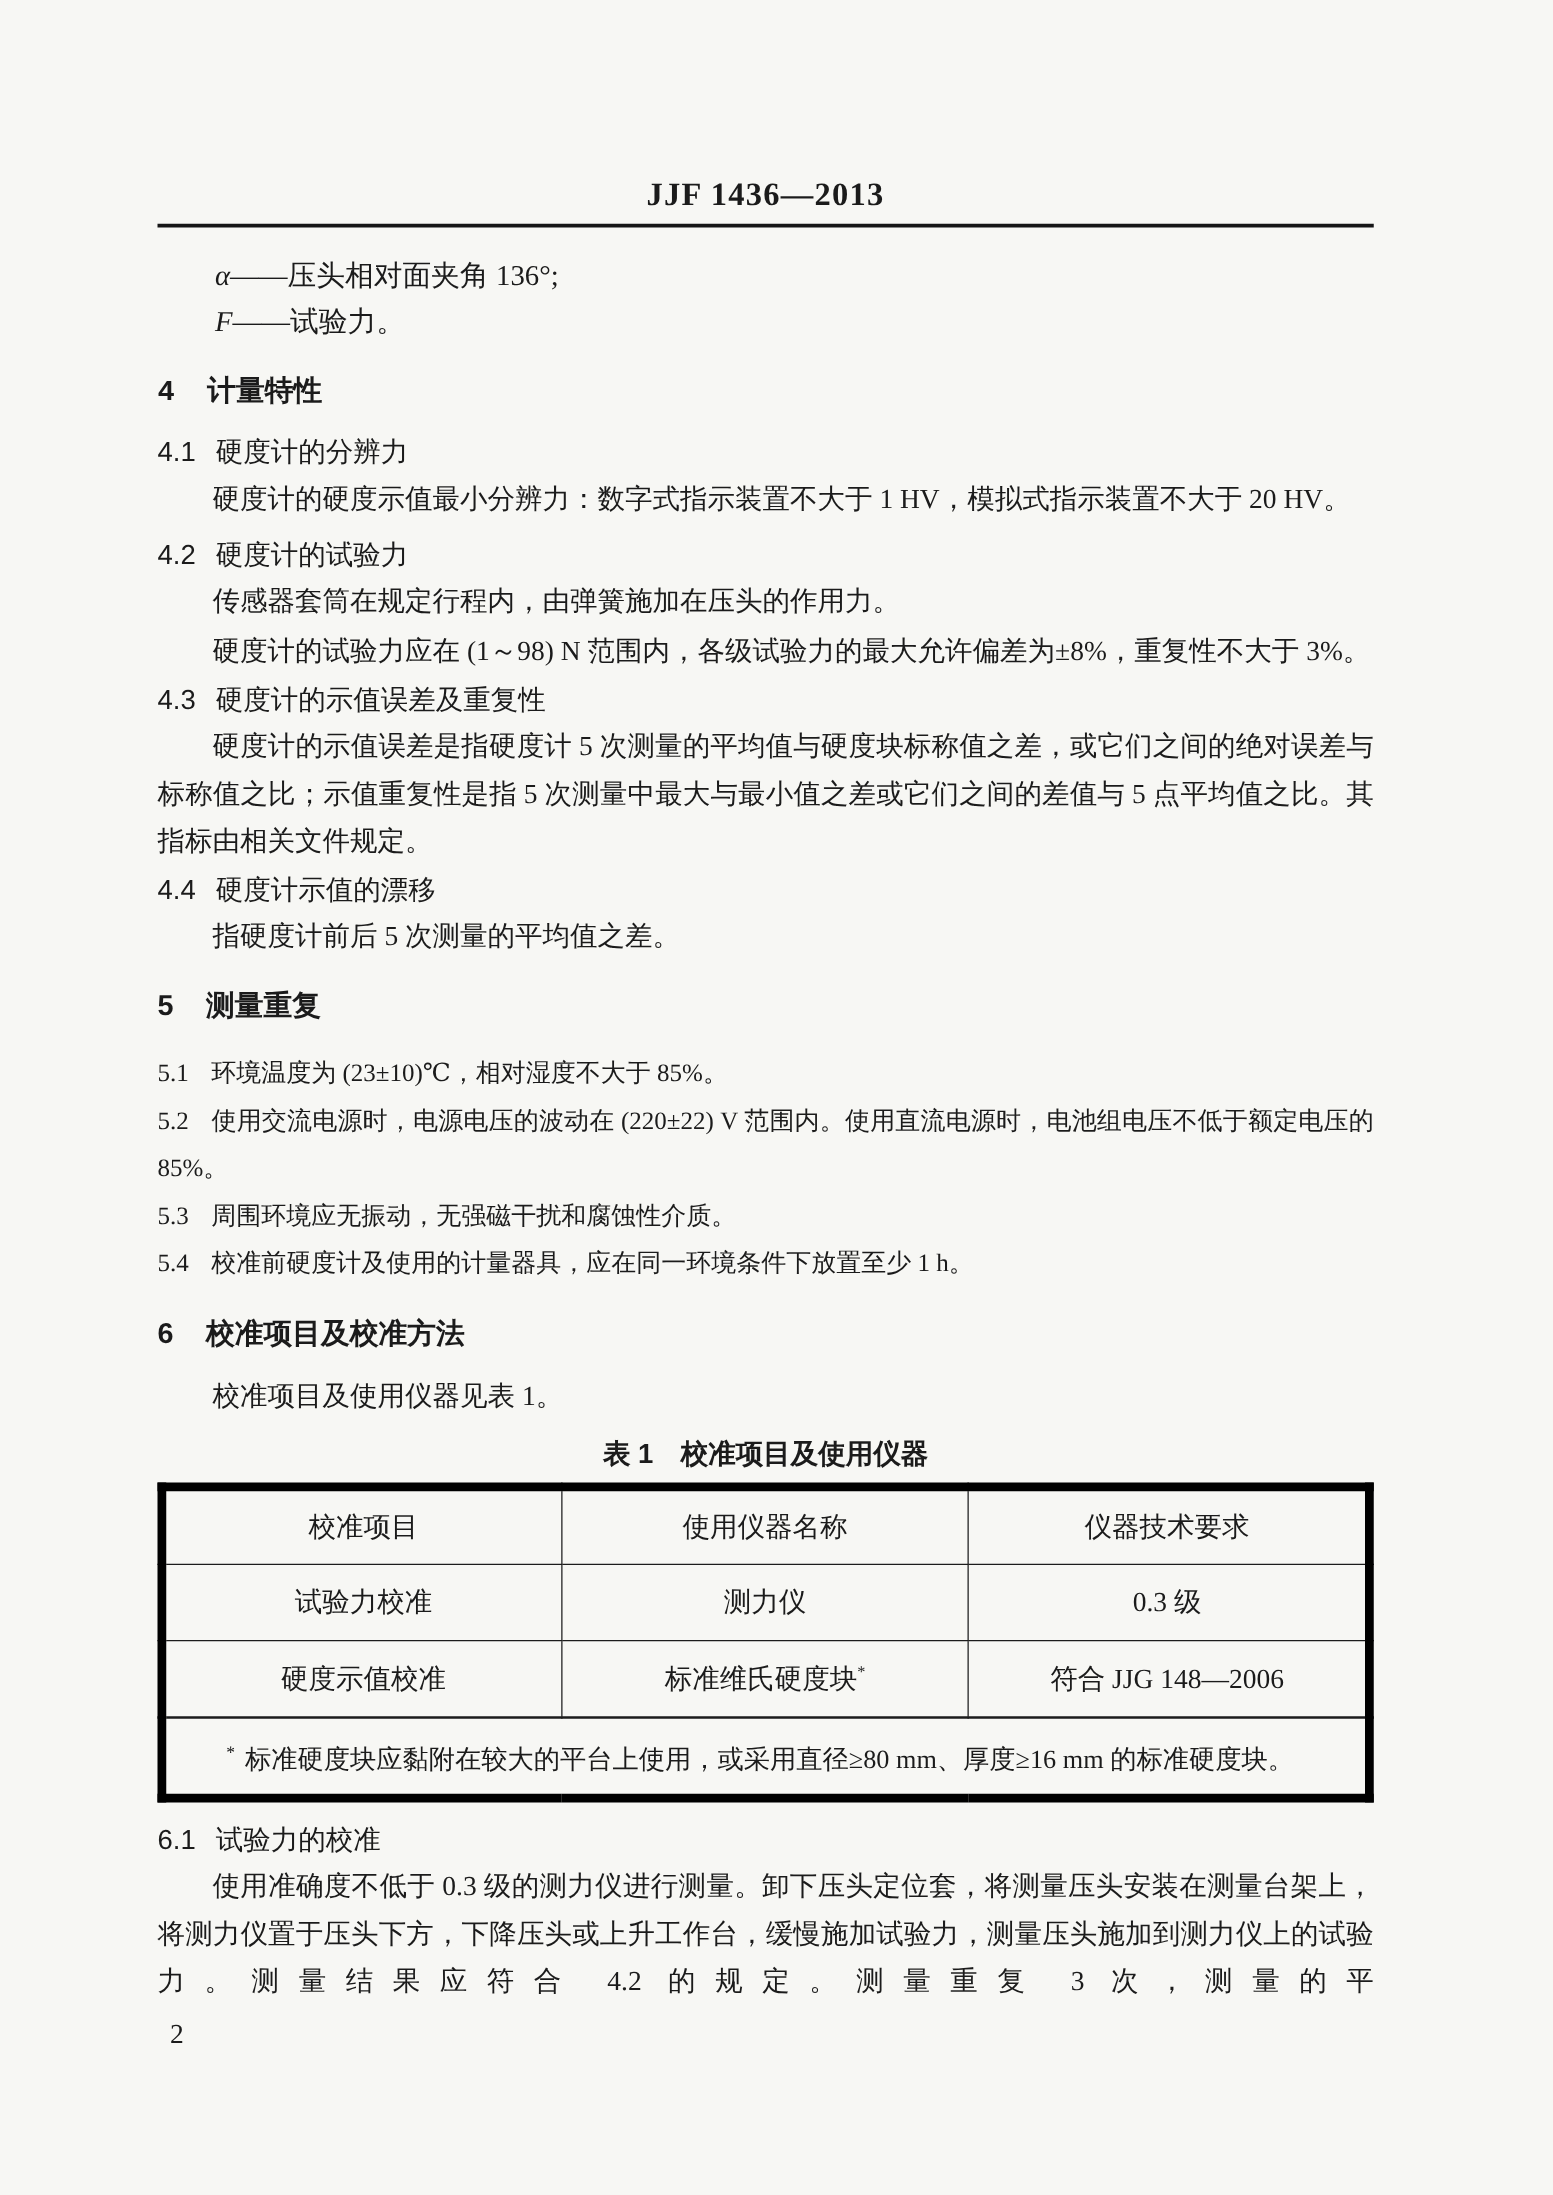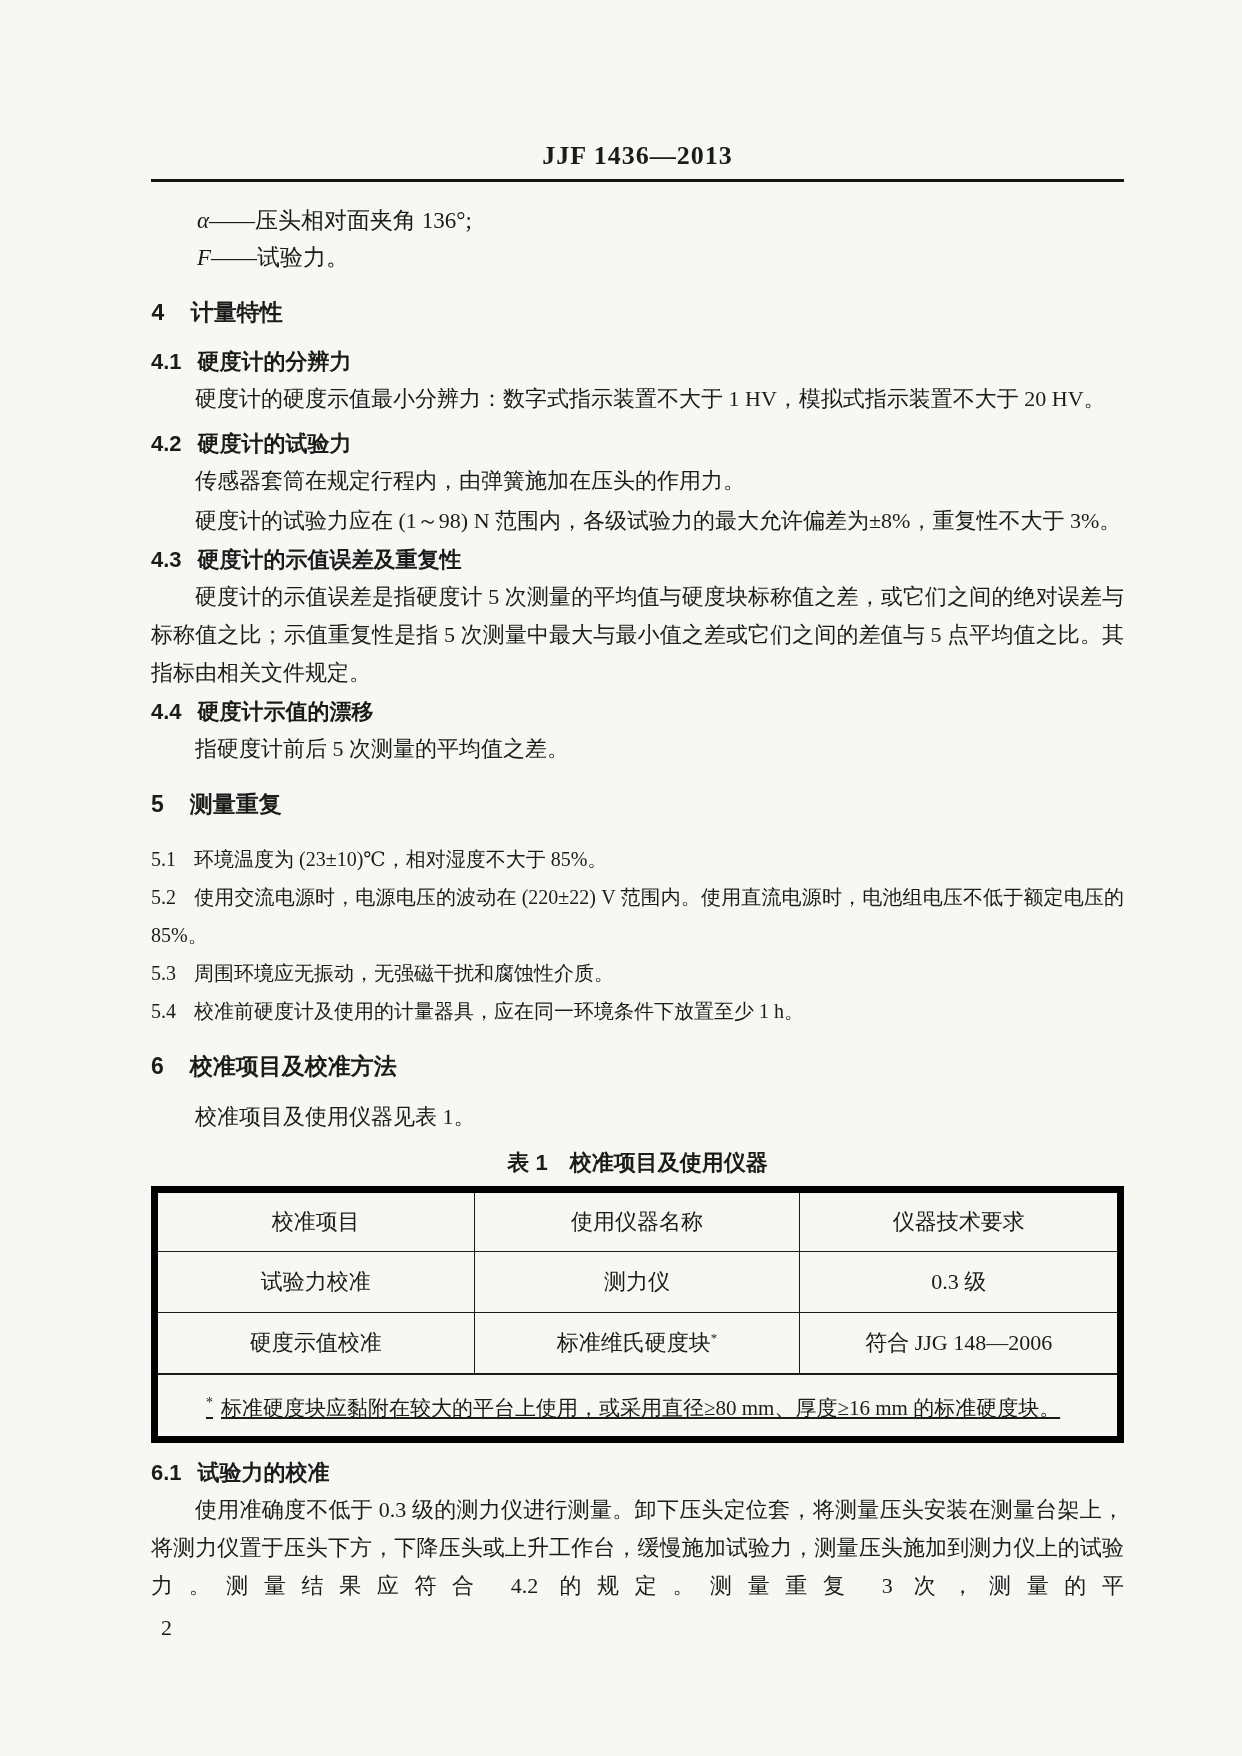--- a/index.html
+++ b/index.html
@@ -7,21 +7,21 @@
   body {
     width: 1242px; height: 1756px;
     background: #f7f7f4;
     font-family: "Liberation Serif", "DejaVu Serif", serif;
     color: #1b1b1b;
     position: relative;
     overflow: hidden;
   }
   .doc {
     position: absolute;
-    left: 151px; top: 0;
+    left: 126px; top: 0;
     width: 973px;
   }
   .doc-code {
     padding-top: 141px;
     text-align: center;
     font-size: 26px;
     line-height: 30px;
     font-weight: 600;
     letter-spacing: 1px;
   }
@@ -35,21 +35,21 @@
   .definitions .sym { font-style: italic; font-family: "Liberation Serif", serif; }
 
   .h-sec {
     margin: 0; font-size: 23px; line-height: 32px;
     font-weight: bold;
     font-family: "Liberation Sans", "DejaVu Sans", sans-serif;
   }
   .h-sec .num { margin-right: 26px; }
   .h-sub {
     margin: 0; font-size: 22px; line-height: 32px;
-    font-weight: bold;
+    font-weight: normal;
     font-family: "Liberation Sans", "DejaVu Sans", sans-serif;
   }
   .h-sub .num { margin-right: 16px; }
 
   .para {
     margin: 2px 0 0 0;
     font-size: 22px; line-height: 38px;
     text-align: justify;
     text-indent: 2em;
   }
@@ -87,21 +87,20 @@
     padding: 0 6px;
   }
   table.cal-table tr.data-row th, table.cal-table tr.data-row td { height: 60px; }
   table.cal-table td.footnote-cell {
     border-top: 2px solid #1c1c1c;
     text-align: justify;
     height: auto;
     padding: 8px 24px 8px 48px;
     line-height: 40px;
     font-size: 21px;
-    text-decoration: underline;
   }
   sup.fn-mark { font-size: 14px; margin-right: 8px; }
   sup.cell-mark { font-size: 13px; }
 
   .page-number {
     margin-top: 8px;
     padding-left: 10px;
     font-size: 22px; line-height: 30px;
   }
   .p-last { text-align-last: justify; }

